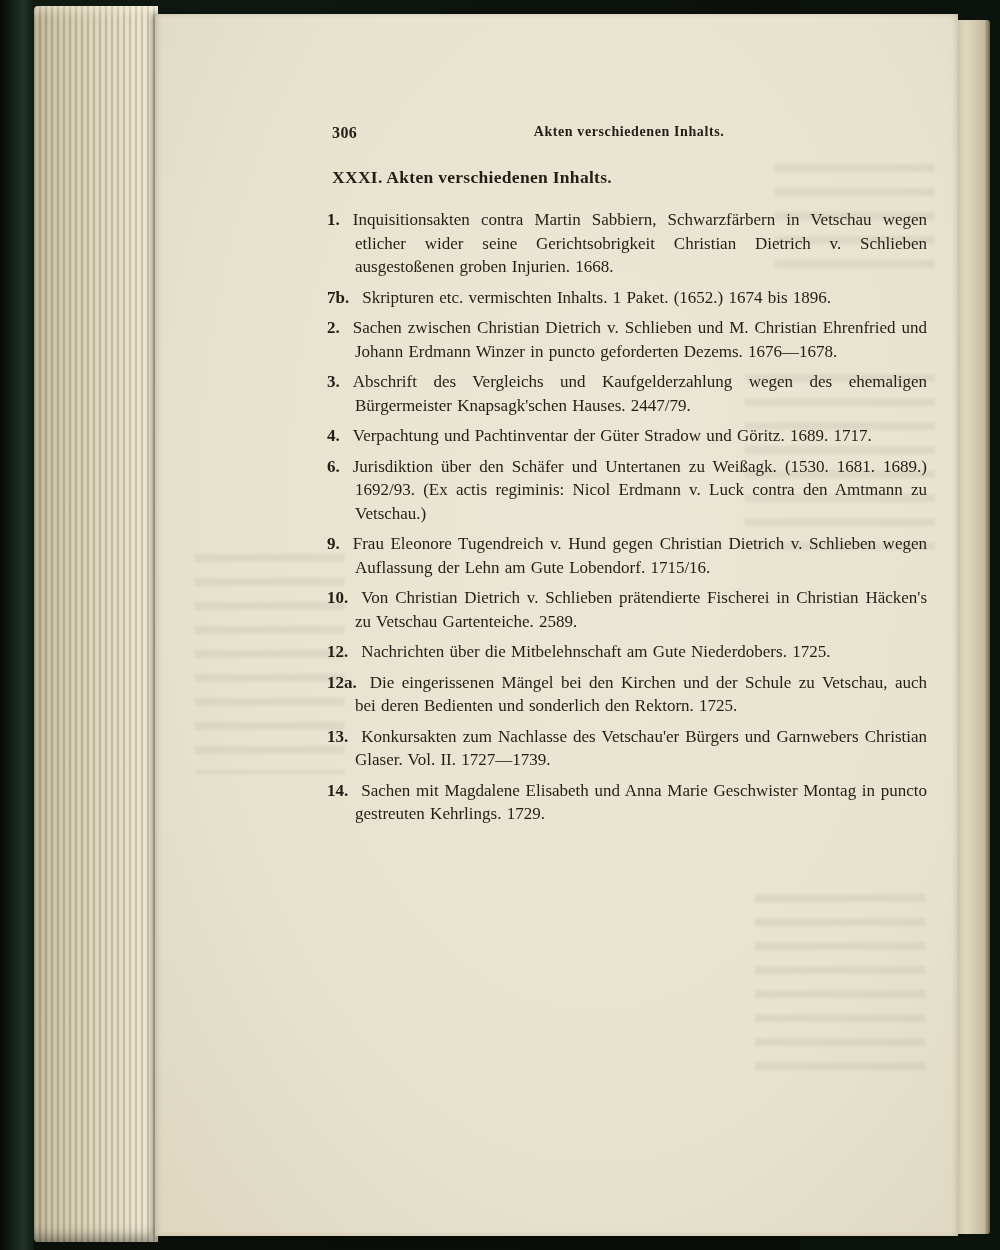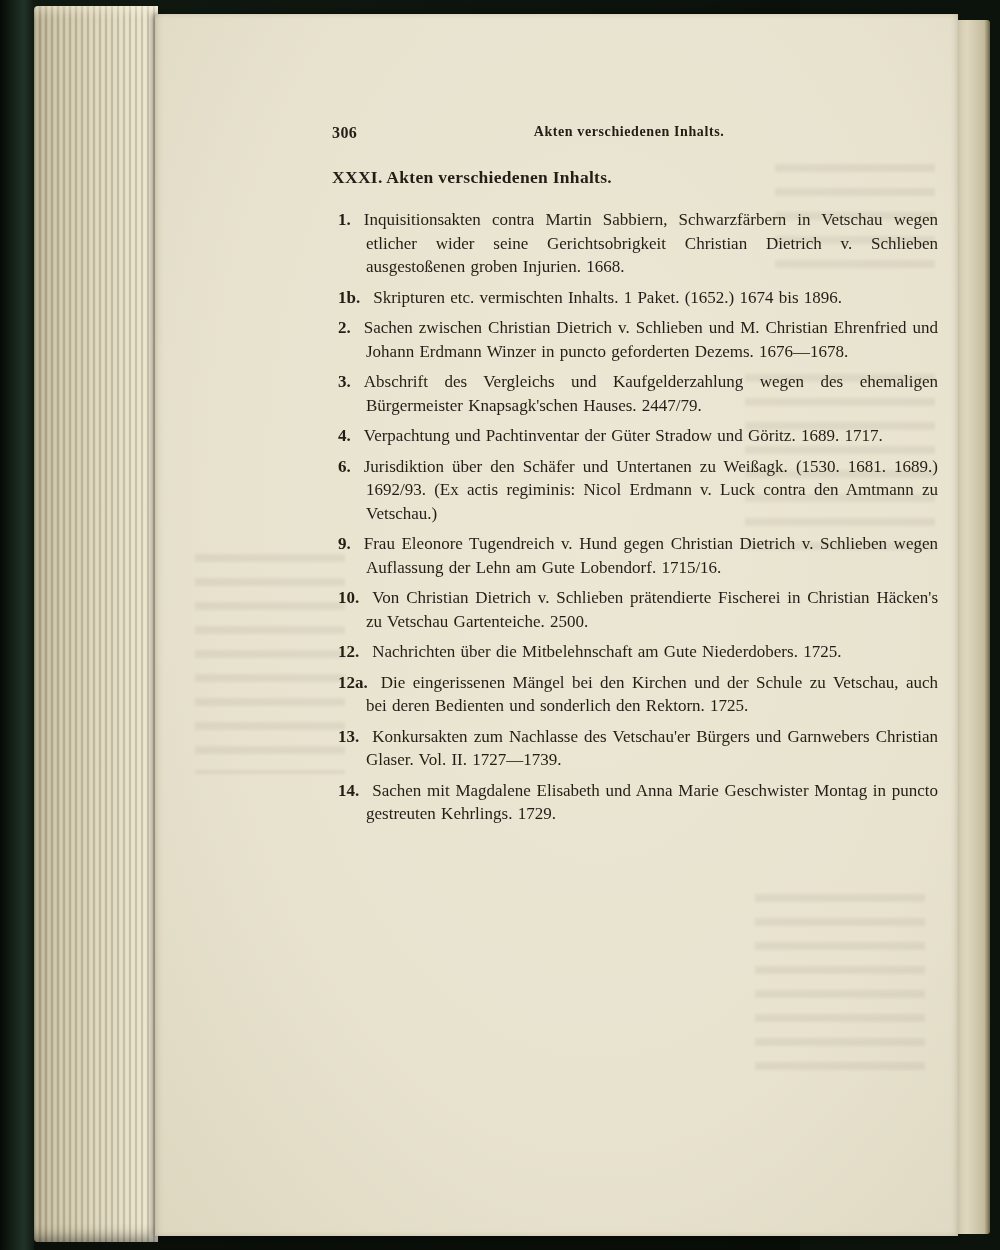--- a/index.html
+++ b/index.html
@@ -120,21 +120,21 @@
     top: 153px;
     left: 177px;
     width: 598px;
     font-weight: bold;
     font-size: 17.5px;
     letter-spacing: 0.3px;
   }
   .items {
     position: absolute;
     top: 194px;
-    left: 183px;
+    left: 172px;
     width: 600px;
   }
   .item {
     margin: 0 0 7px 0;
     padding-left: 28px;
     text-indent: -28px;
     font-size: 17px;
     line-height: 23.5px;
     text-align: justify;
     word-spacing: 1px;
@@ -160,26 +160,26 @@
 
     <div class="header-row">
       <span class="page-number">306</span>
       <span class="running-header">Akten verschiedenen Inhalts.</span>
     </div>
 
     <div class="section-title">XXXI. Akten verschiedenen Inhalts.</div>
 
     <div class="items">
         <p class="item"><span class="item-num">1.</span><span class="item-text">Inquisitionsakten contra Martin Sabbiern, Schwarzfärbern in Vetschau wegen etlicher wider seine Gerichtsobrigkeit Christian Dietrich v. Schlieben ausgestoßenen groben Injurien.  1668.</span></p>
-        <p class="item"><span class="item-num">1b.</span><span class="item-text">Skripturen etc. vermischten Inhalts.  1 Paket.  (1652.)  1674 bis 1896.</span></p>
+        <p class="item"><span class="item-num">7b.</span><span class="item-text">Skripturen etc. vermischten Inhalts.  1 Paket.  (1652.)  1674 bis 1896.</span></p>
         <p class="item"><span class="item-num">2.</span><span class="item-text">Sachen zwischen Christian Dietrich v. Schlieben und M. Christian Ehrenfried und Johann Erdmann Winzer in puncto geforderten Dezems.  1676—1678.</span></p>
         <p class="item"><span class="item-num">3.</span><span class="item-text">Abschrift des Vergleichs und Kaufgelderzahlung wegen des ehemaligen Bürgermeister Knapsagk'schen Hauses.  2447/79.</span></p>
         <p class="item"><span class="item-num">4.</span><span class="item-text">Verpachtung und Pachtinventar der Güter Stradow und Göritz. 1689.  1717.</span></p>
         <p class="item"><span class="item-num">6.</span><span class="item-text">Jurisdiktion über den Schäfer und Untertanen zu Weißagk. (1530.  1681.  1689.)  1692/93.  (Ex actis regiminis: Nicol Erdmann v. Luck contra den Amtmann zu Vetschau.)</span></p>
         <p class="item"><span class="item-num">9.</span><span class="item-text">Frau Eleonore Tugendreich v. Hund gegen Christian Dietrich v. Schlieben wegen Auflassung der Lehn am Gute Lobendorf. 1715/16.</span></p>
-        <p class="item"><span class="item-num">10.</span><span class="item-text">Von Christian Dietrich v. Schlieben prätendierte Fischerei in Christian Häcken's zu Vetschau Gartenteiche.  2500.</span></p>
+        <p class="item"><span class="item-num">10.</span><span class="item-text">Von Christian Dietrich v. Schlieben prätendierte Fischerei in Christian Häcken's zu Vetschau Gartenteiche.  2589.</span></p>
         <p class="item"><span class="item-num">12.</span><span class="item-text">Nachrichten über die Mitbelehnschaft am Gute Niederdobers. 1725.</span></p>
         <p class="item"><span class="item-num">12a.</span><span class="item-text">Die eingerissenen Mängel bei den Kirchen und der Schule zu Vetschau, auch bei deren Bedienten und sonderlich den Rektorn. 1725.</span></p>
         <p class="item"><span class="item-num">13.</span><span class="item-text">Konkursakten zum Nachlasse des Vetschau'er Bürgers und Garnwebers Christian Glaser.  Vol. II.  1727—1739.</span></p>
         <p class="item"><span class="item-num">14.</span><span class="item-text">Sachen mit Magdalene Elisabeth und Anna Marie Geschwister Montag in puncto gestreuten Kehrlings.  1729.</span></p>
       </div>
   </div>
 </div>
 
 </body></html>

